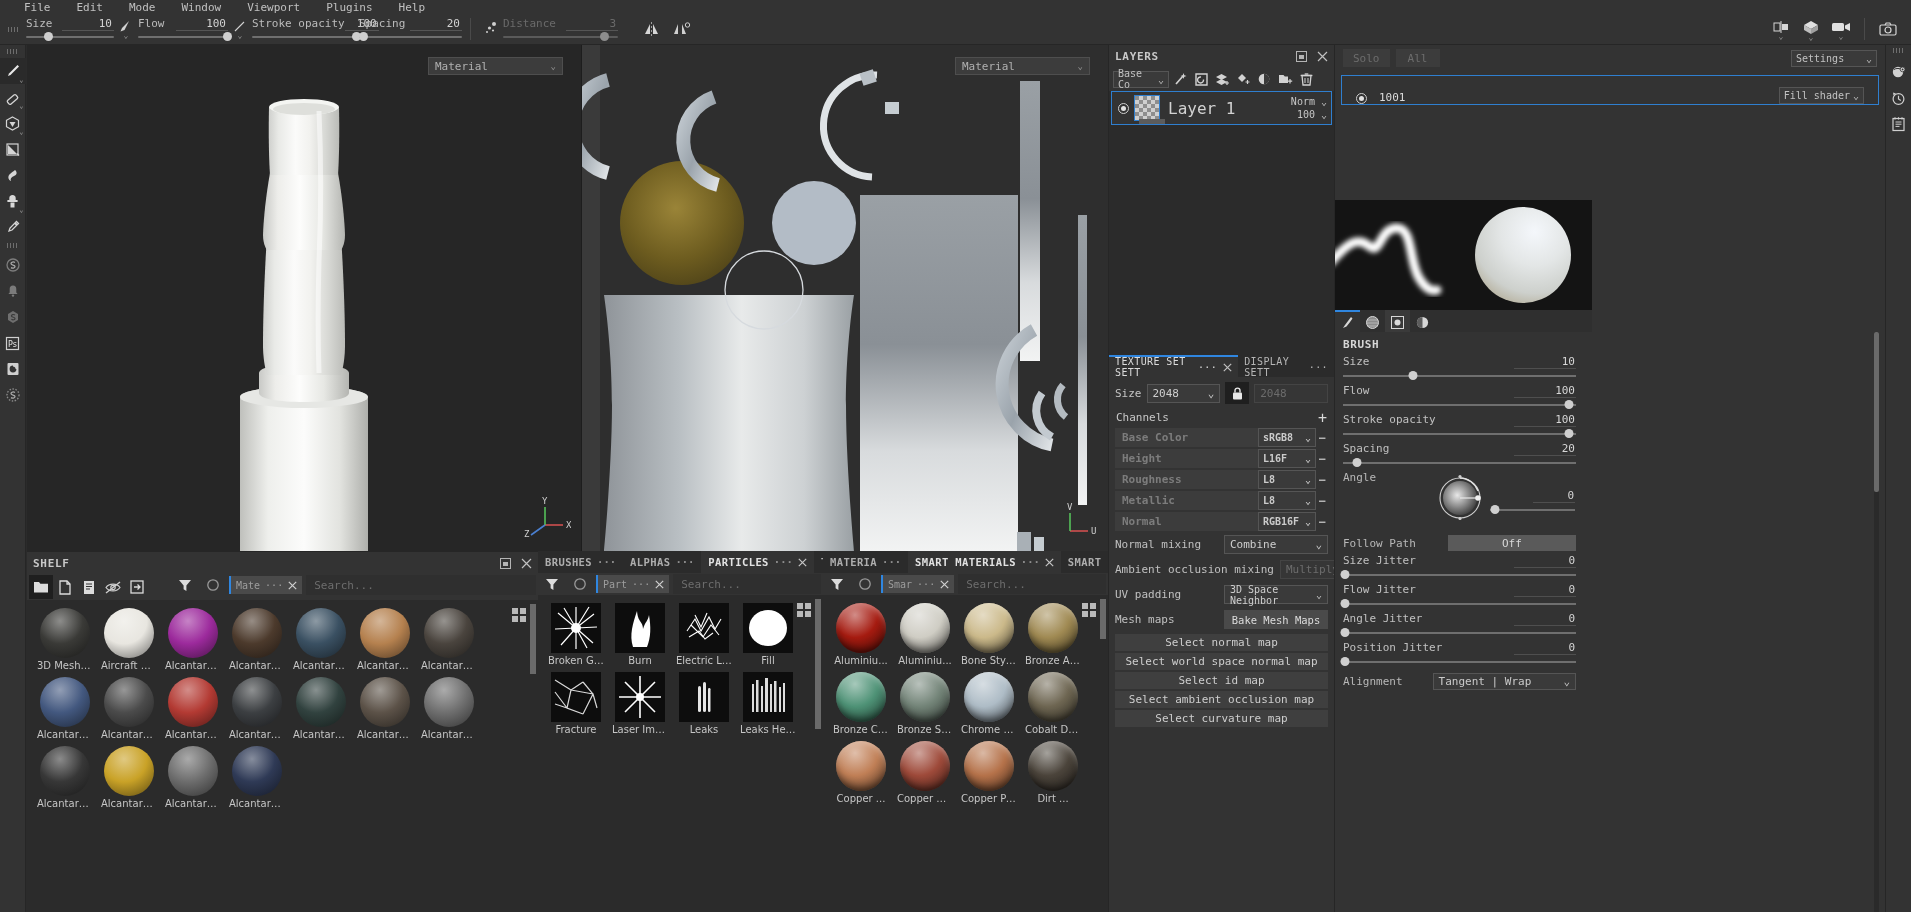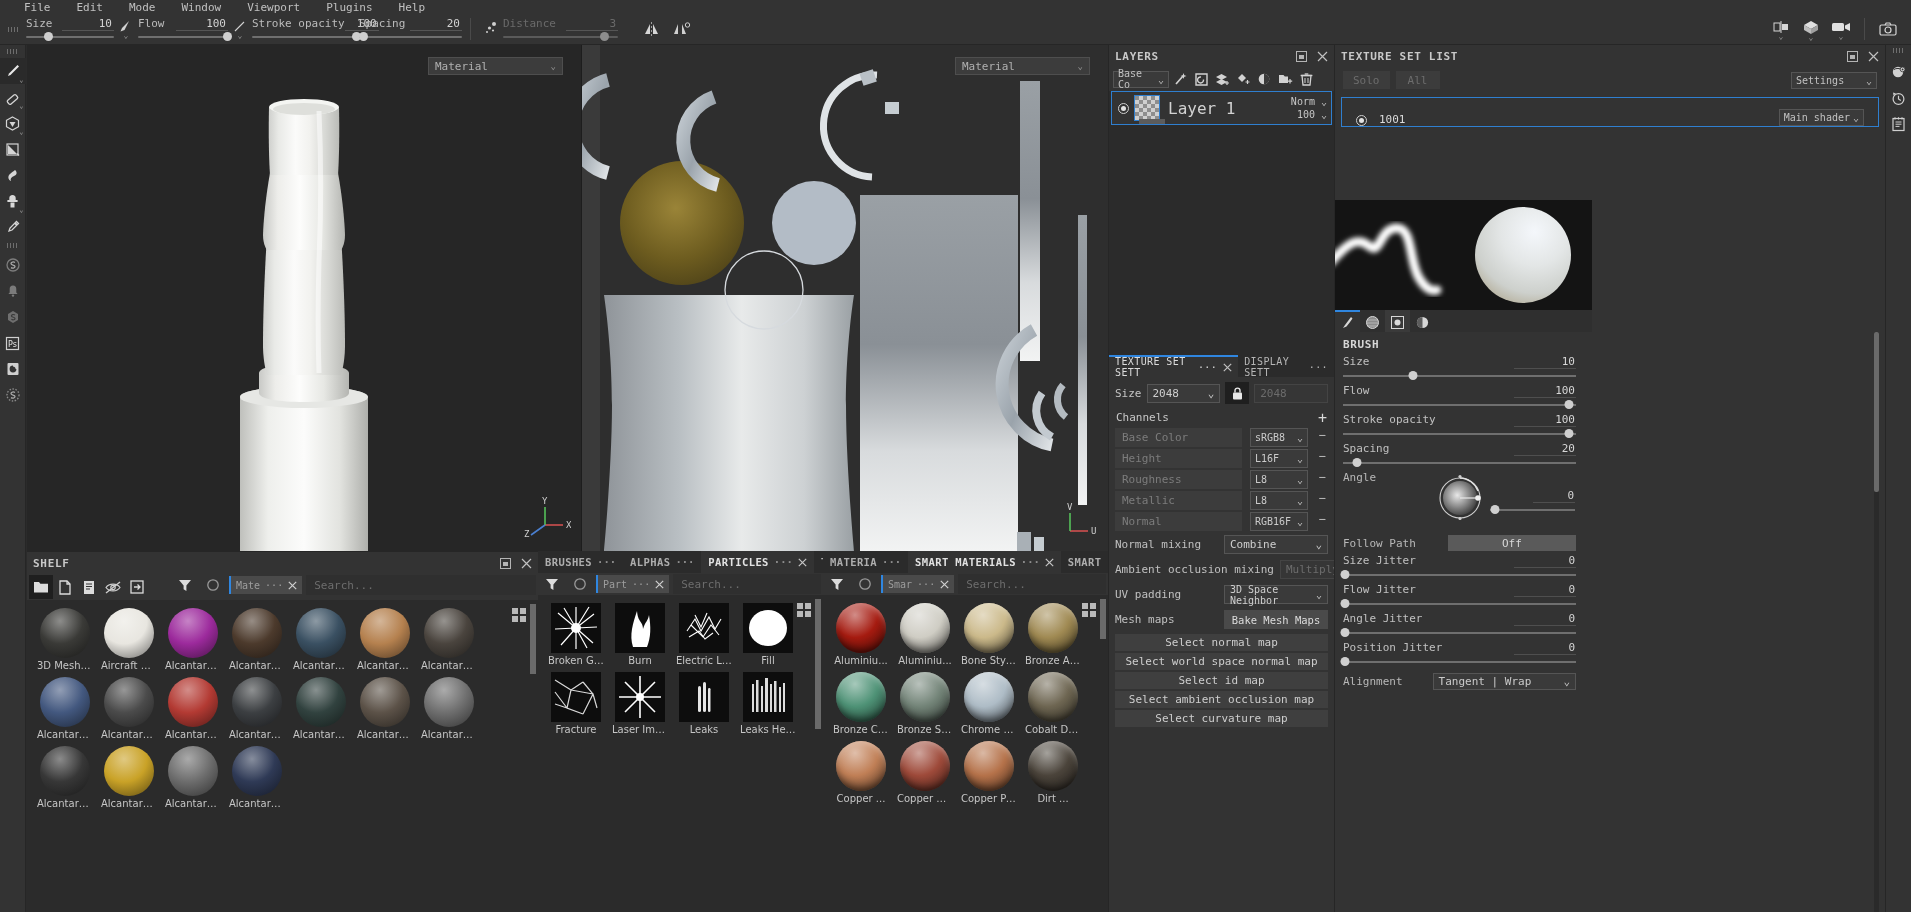--- a/index.html
+++ b/index.html
@@ -112,21 +112,21 @@
   #tss{left:1108px;top:355px;width:226px;bottom:0;background:#333;border-left:1px solid #262626;}
   .tabstrip{height:22px;display:flex;background:#2b2b2b;}
   .ttab{display:flex;align-items:center;gap:6px;padding:0 6px;font-size:10px;font-weight:normal;letter-spacing:.4px;color:#b6b6b6;background:#2b2b2b;border-top:2px solid transparent;}
   .ttab.act{background:#333;color:#dcdcdc;border-top-color:#2f86e0;}
   .tss-body{position:absolute;left:0;right:0;top:22px;bottom:0;overflow:hidden;}
   .frow{display:flex;align-items:center;gap:5px;padding:5px 6px 2px;}
   .fld{flex:1;height:19px;background:#3a3a3a;border:1px solid #555;display:flex;align-items:center;justify-content:space-between;padding:0 5px;font-size:11px;color:#cfcfcf;}
   .fld.ro{border-color:#444;color:#6c6c6c;background:#363636;}
   .lockbtn{width:24px;height:22px;background:#1f1f1f;display:flex;align-items:center;justify-content:center;color:#e4e4e4;}
   .chhdr{display:flex;align-items:center;justify-content:space-between;padding:5px 7px 3px;font-size:11px;color:#c8c8c8;}
-  .chrow{display:flex;align-items:flex-start;gap:8px;padding:1px 6px;}
+  .chrow{display:flex;align-items:center;gap:0;padding:1px 6px;font-weight:bold;}
   .chname{flex:1;height:19px;background:#3c3c3c;display:flex;align-items:center;padding-left:7px;font-size:11px;color:#7c7c7c;}
   .chfmt{width:58px;height:19px;border:1px solid #555;background:#3a3a3a;display:flex;align-items:center;justify-content:space-between;padding:0 4px;font-size:10px;color:#cbcbcb;}
   .minus{width:12px;text-align:center;color:#b9b9b9;font-size:12px;}
   .kvrow{display:flex;align-items:center;padding:3px 6px;gap:6px;}
   .kvrow .k{font-size:11px;color:#c0c0c0;white-space:nowrap;}
   .kvrow .v{margin-left:auto;width:104px;height:19px;}
   .bigbtn{margin:2px 6px;height:17px;background:#3f3f3f;display:flex;align-items:center;justify-content:center;font-size:11px;color:#cecece;}
   .bakebtn{width:104px;height:19px;background:#4a4a4a;display:flex;align-items:center;justify-content:center;font-size:10.5px;color:#dcdcdc;}
 
   
@@ -642,52 +642,36 @@
         <div class="lyr-right">
           <div><span>Norm</span> ⌄</div>
           <div><span>100</span> ⌄</div>
         </div>
       </div>
       <div class="lyr-underbar"></div>
     </div>
   </div>
 
   <div class="panel" id="tsl">
-    <div class="ptitle">
-      <span>TEXTURE SET LIST</span>
-      <span class="sp">
-        <span>
-          <svg width="11" height="11" viewBox="0 0 11 11">
-              <rect x="0.5" y="0.5" width="10" height="10" fill="none" stroke="#b4b4b4"></rect>
-              <rect x="3" y="4" width="5" height="4" fill="#b4b4b4"></rect>
-            </svg>
-        </span>
-        <span>
-          <svg width="11" height="11" viewBox="0 0 11 11">
-              <path d="M1 1 L10 10 M10 1 L1 10" stroke="#c0c0c0" stroke-width="1.2"></path>
-            </svg>
-        </span>
-      </span>
-    </div>
     <div class="tsl-bar">
       <div class="btn-flat">Solo</div>
       <div class="btn-flat">All</div>
       <div style="margin-left:auto"></div>
       <div class="combo" style="width:86px;justify-content:space-between">
         <span>Settings</span>
           <span>⌄</span>
       </div>
     </div>
     <div class="tsl-row">
       <div class="radio">
           <i></i>
         </div>
       <div style="margin-left:12px;font-size:11px;color:#dcdcdc">1001</div>
       <div style="margin-left:auto" class="combo">
-        <span>Main shader</span>
+        <span>Fill shader</span>
           <span>⌄</span>
       </div>
     </div>
   </div>
 
   <div class="panel" id="props">
 
     <div style="display:flex;width:257px">
       <div class="prop-preview" style="width:128px">
         <svg width="128" height="110" viewBox="0 0 128 110">

